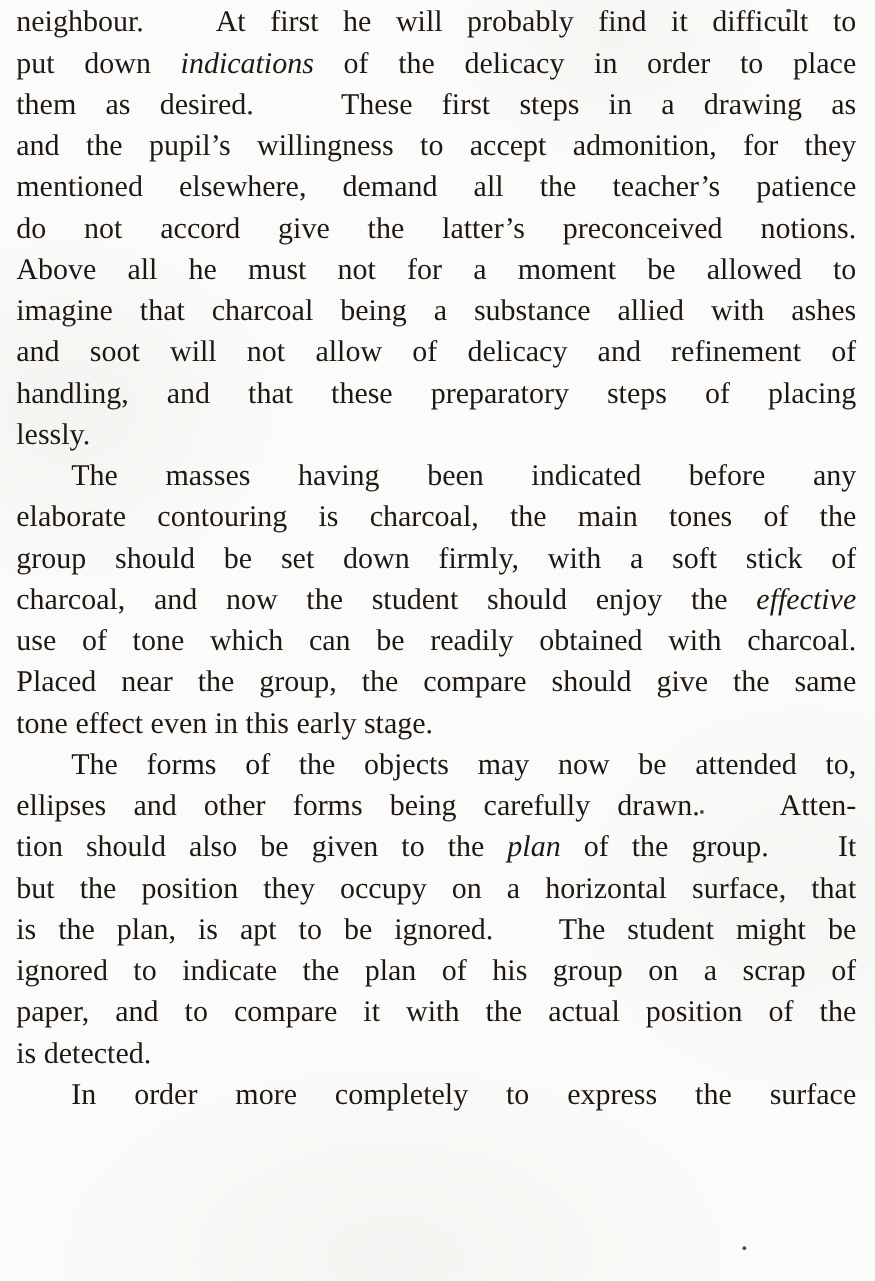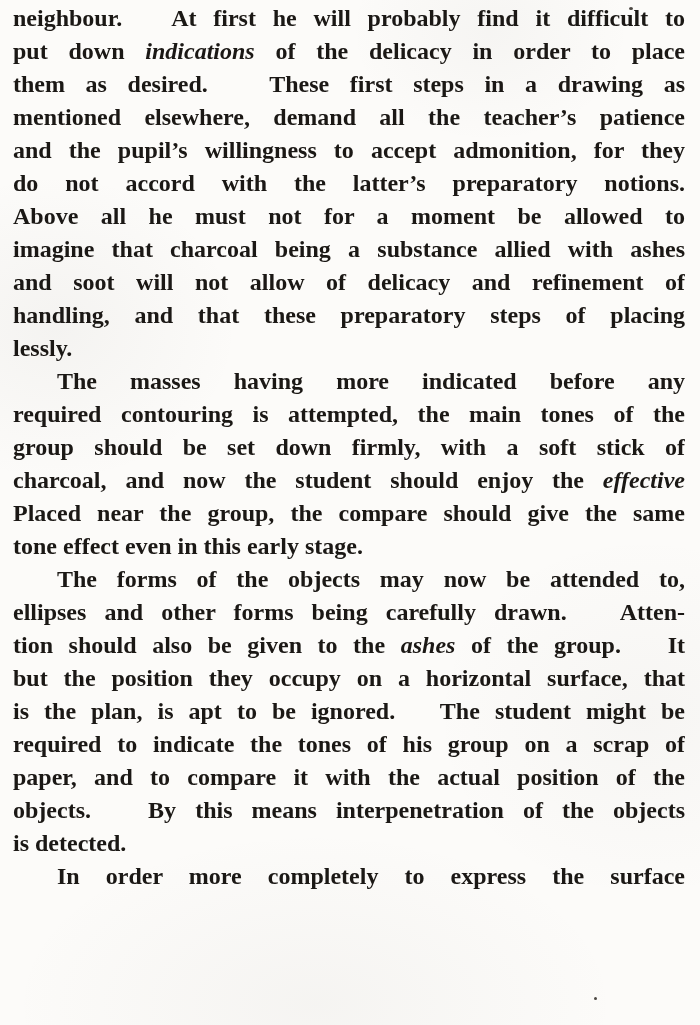--- a/index.html
+++ b/index.html
@@ -27,21 +27,20 @@
     width: 100%;
   }
   .line {
     height: 33px;
     line-height: 33px;
     font-size: 24px;
     text-align: justify;
     text-align-last: justify;
     overflow: hidden;
     white-space: normal;
-    font-weight: bold;
   }
   .line.para-end {
     text-align-last: left;
   }
   .line.indent {
     padding-left: 44px;
   }
   .line em {
     font-style: italic;
   }
@@ -55,41 +54,41 @@
   .speck-3 { left: 594px; top: 997px; width: 3px; height: 3px; }
 </style>
 </head>
 <body>
 
 <div class="book-page">
   <div class="text-block">
       <div class="line"><span>neighbour.&nbsp;&nbsp; At first he will probably find it difficult to</span></div>
       <div class="line"><span>put down </span><em>indications</em><span> of the delicacy in order to place</span></div>
       <div class="line"><span>them as desired.&nbsp;&nbsp; These first steps in a drawing as</span></div>
+      <div class="line"><span>and the pupil’s willingness to accept admonition, for they</span></div>
       <div class="line"><span>mentioned elsewhere, demand all the teacher’s patience</span></div>
-      <div class="line"><span>and the pupil’s willingness to accept admonition, for they</span></div>
-      <div class="line"><span>do not accord with the latter’s preparatory notions.</span></div>
+      <div class="line"><span>do not accord give the latter’s preconceived notions.</span></div>
       <div class="line"><span>Above all he must not for a moment be allowed to</span></div>
       <div class="line"><span>imagine that charcoal being a substance allied with ashes</span></div>
       <div class="line"><span>and soot will not allow of delicacy and refinement of</span></div>
       <div class="line"><span>handling, and that these preparatory steps of placing</span></div>
       <div class="line para-end"><span>lessly.</span></div>
-      <div class="line indent"><span>The masses having more indicated before any</span></div>
-      <div class="line"><span>required contouring is attempted, the main tones of the</span></div>
+      <div class="line indent"><span>The masses having been indicated before any</span></div>
+      <div class="line"><span>elaborate contouring is charcoal, the main tones of the</span></div>
       <div class="line"><span>group should be set down firmly, with a soft stick of</span></div>
       <div class="line"><span>charcoal, and now the student should enjoy the </span><em>effective</em></div>
+      <div class="line"><span>use of tone which can be readily obtained with charcoal.</span></div>
       <div class="line"><span>Placed near the group, the compare should give the same</span></div>
       <div class="line para-end"><span>tone effect even in this early stage.</span></div>
       <div class="line indent"><span>The forms of the objects may now be attended to,</span></div>
       <div class="line"><span>ellipses and other forms being carefully drawn.&nbsp;&nbsp; Atten-</span></div>
-      <div class="line"><span>tion should also be given to the </span><em>ashes</em><span> of the group.&nbsp;&nbsp; It</span></div>
+      <div class="line"><span>tion should also be given to the </span><em>plan</em><span> of the group.&nbsp;&nbsp; It</span></div>
       <div class="line"><span>but the position they occupy on a horizontal surface, that</span></div>
       <div class="line"><span>is the plan, is apt to be ignored.&nbsp;&nbsp; The student might be</span></div>
-      <div class="line"><span>required to indicate the tones of his group on a scrap of</span></div>
+      <div class="line"><span>ignored to indicate the plan of his group on a scrap of</span></div>
       <div class="line"><span>paper, and to compare it with the actual position of the</span></div>
-      <div class="line"><span>objects.&nbsp;&nbsp; By this means interpenetration of the objects</span></div>
       <div class="line para-end"><span>is detected.</span></div>
       <div class="line indent"><span>In order more completely to express the surface</span></div>
     </div>
   <div class="ink-speck speck-1"></div>
   <div class="ink-speck speck-2"></div>
   <div class="ink-speck speck-3"></div>
 </div>
 
 </body></html>

